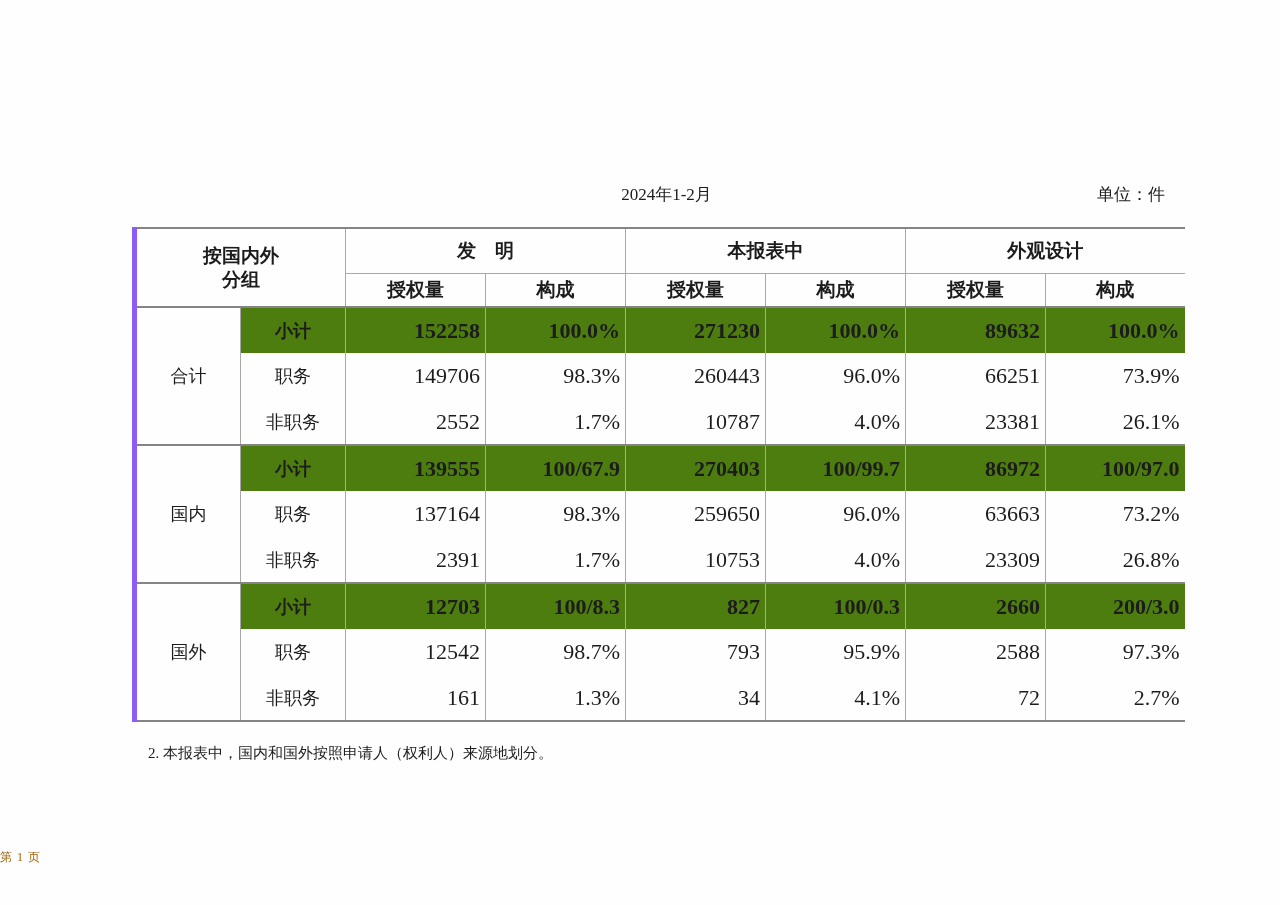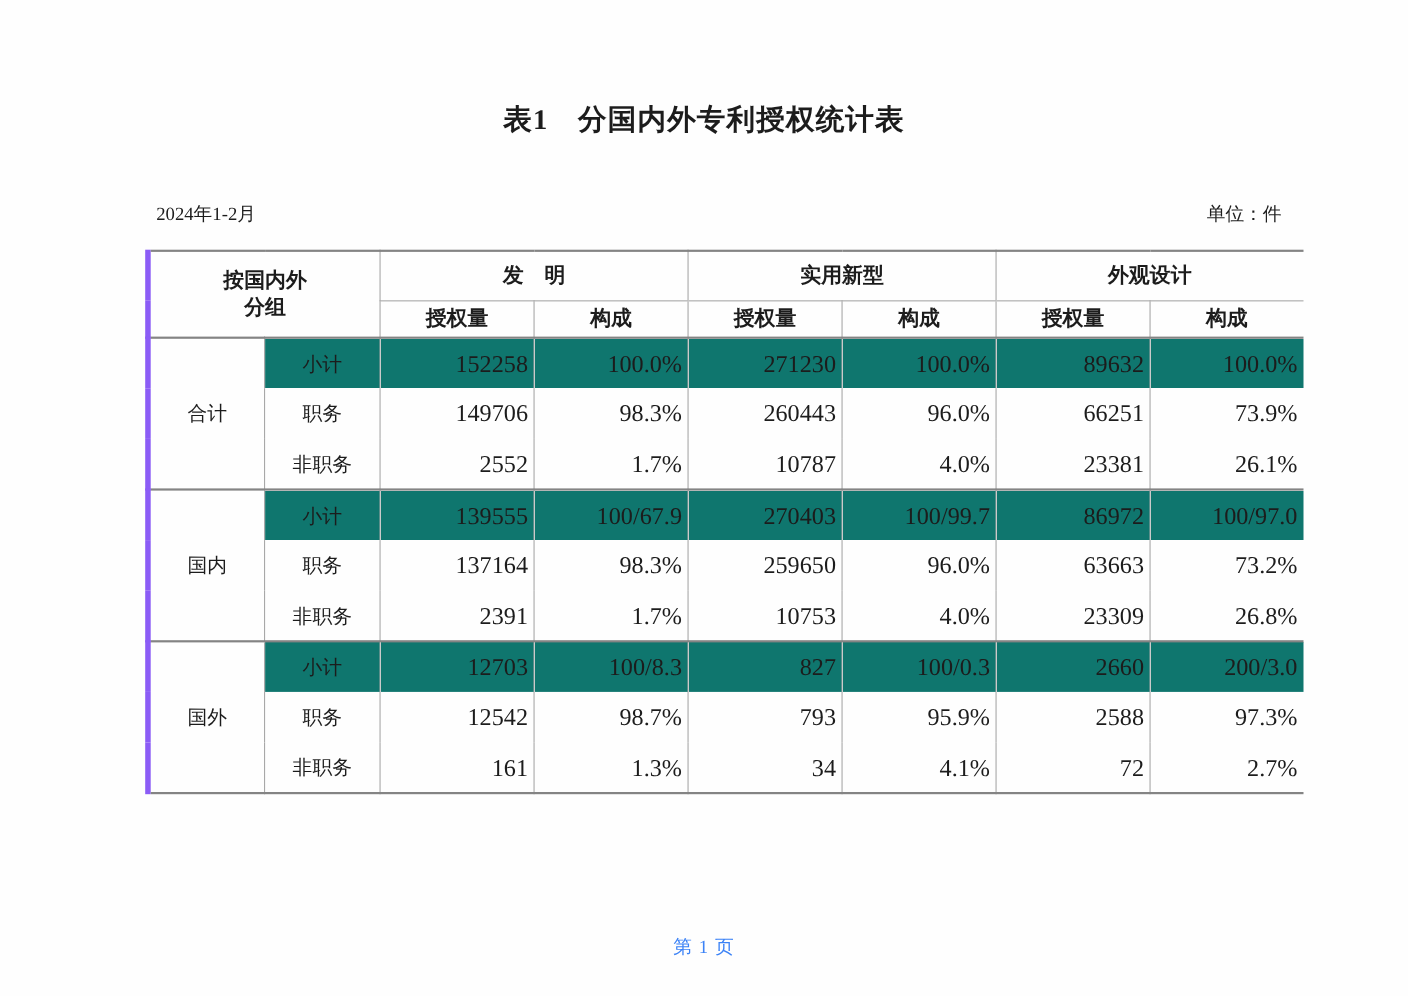--- a/index.html
+++ b/index.html
@@ -22,21 +22,21 @@
     font-size: 26px; font-weight: bold;
     letter-spacing: 1px;
   }
   .meta-row {
     position: absolute;
     top: 183px; left: 115px; width: 1050px; height: 26px;
     font-size: 17px;
   }
   .meta-row .period {
     position: absolute; left: 1px; right: 0;
-    text-align: left;
+    text-align: center;
     transform: translateX(26px);
   }
   .meta-row .unit {
     position: absolute; right: 0; top: 0;
   }
   table.stat-table {
     position: absolute;
     top: 227px; left: 132px;
     width: 1050px;
     border-collapse: collapse;
@@ -58,43 +58,41 @@
     line-height: 1.25;
   }
   .stat-table tr.head-row-1 { height: 45px; }
   .stat-table tr.head-row-2 { height: 34px; }
   .stat-table tr.head-row-1 th.span-head { border-bottom: 1px solid #a8a8a8; }
   .stat-table tbody tr { height: 46px; }
   .stat-table tbody + tbody { border-top: 2px solid #848484; }
   .stat-table td.group-cell { text-align: center; font-size: 18px; }
   .stat-table td.cat-cell   { text-align: center; font-size: 18px; }
   .stat-table td.num-cell   { text-align: right; padding-right: 5px; font-size: 22px; }
-  .stat-table tr.subtotal td:not(.group-cell) { background: #0f766e; }
+  .stat-table tr.subtotal td:not(.group-cell) { background: #4d7c0f; font-weight: bold; }
   .notes {
     position: absolute;
     top: 740px; left: 117px;
     font-size: 15px;
     line-height: 27px;
   }
   .notes .note-line-2 { padding-left: 31px; }
   .page-footer {
     position: absolute;
     top: 849px; left: 0; width: 100%;
-    text-align: center;
-    font-size: 17px;
+    font-size: 12px;
     letter-spacing: 1px;
-    color: #3b82f6;
+    color: #a16207;
   }
 </style>
 </head>
 <body>
 
 <div class="page">
 
-  <div class="doc-title">表1　分国内外专利授权统计表</div>
 
   <div class="meta-row">
     <span class="period">2024年1-2月</span>
     <span class="unit">单位：件</span>
   </div>
 
   <table class="stat-table">
     <colgroup>
       <col style="width:106px">
         <col style="width:105px">
@@ -105,21 +103,21 @@
       <col style="width:140px">
         <col style="width:139px">
     </colgroup>
     <thead>
       <tr class="head-row-1">
         <th rowspan="2" colspan="2">
           <div>按国内外</div>
           <div>分组</div>
         </th>
         <th colspan="2" class="span-head">发　明</th>
-        <th colspan="2" class="span-head">实用新型</th>
+        <th colspan="2" class="span-head">本报表中</th>
         <th colspan="2" class="span-head">外观设计</th>
       </tr>
       <tr class="head-row-2">
         <th>授权量</th>
         <th>构成</th>
         <th>授权量</th>
         <th>构成</th>
         <th>授权量</th>
         <th>构成</th>
       </tr>
@@ -211,17 +209,18 @@
           <td class="num-cell">1.3%</td>
           <td class="num-cell">34</td>
           <td class="num-cell">4.1%</td>
           <td class="num-cell">72</td>
           <td class="num-cell">2.7%</td>
         </tr>
       </tbody>
     </table>
 
   <div class="notes">
+    <div class="note-line-2">2. 本报表中，国内和国外按照申请人（权利人）来源地划分。</div>
   </div>
 
   <div class="page-footer">第 1 页</div>
 
 </div>
 
 </body></html>

